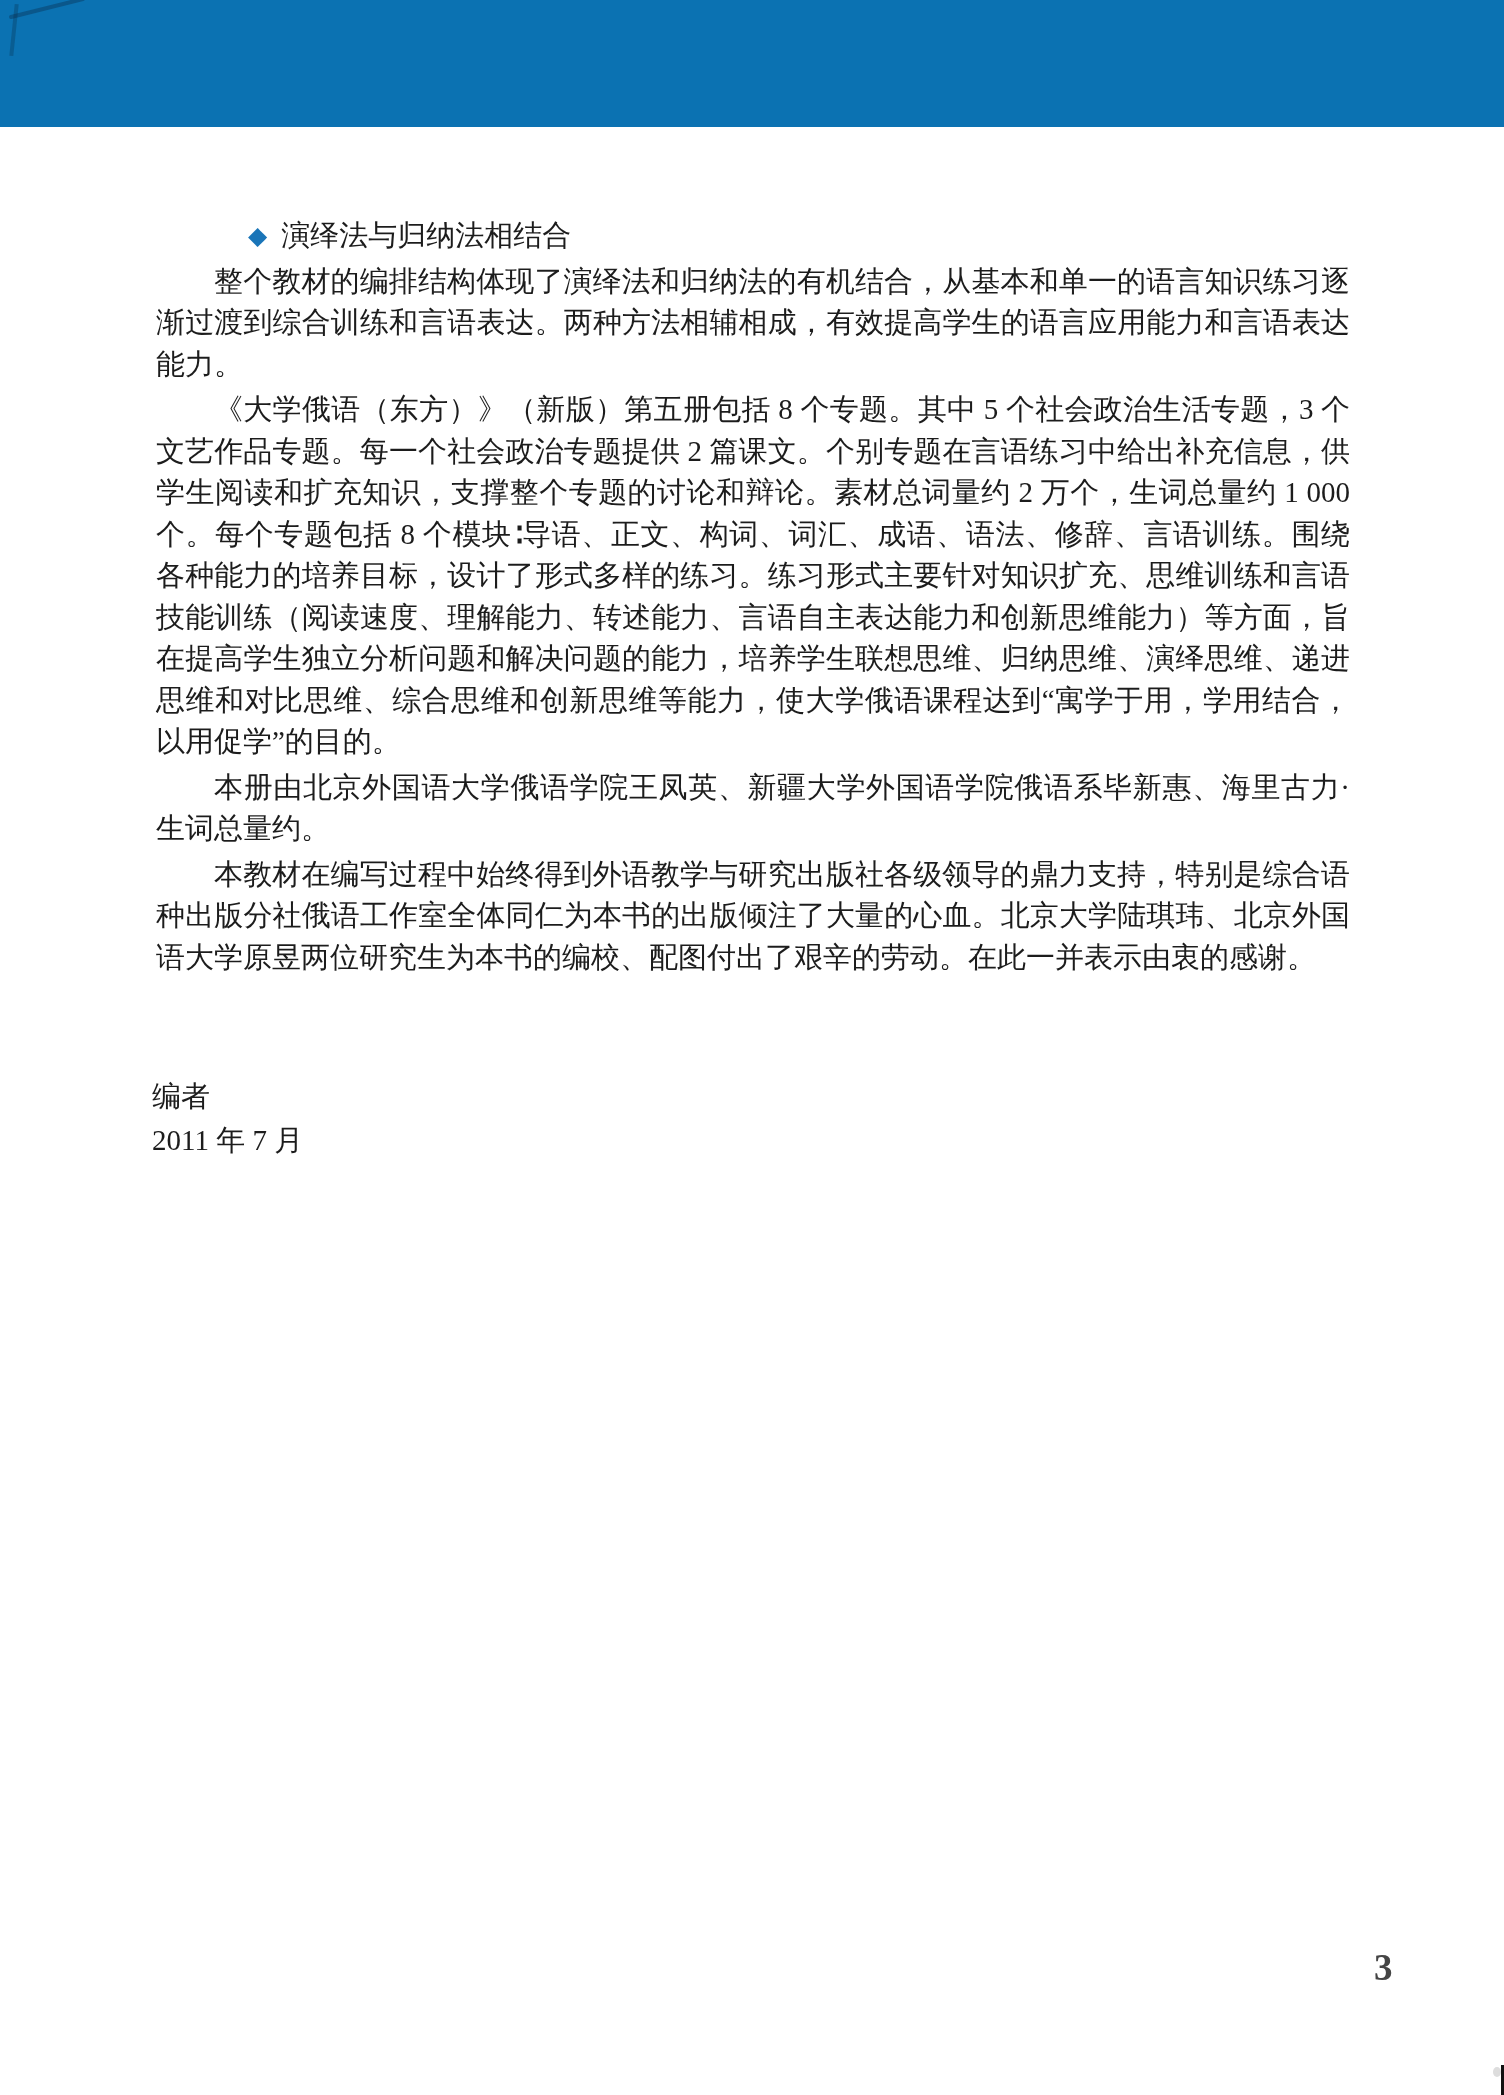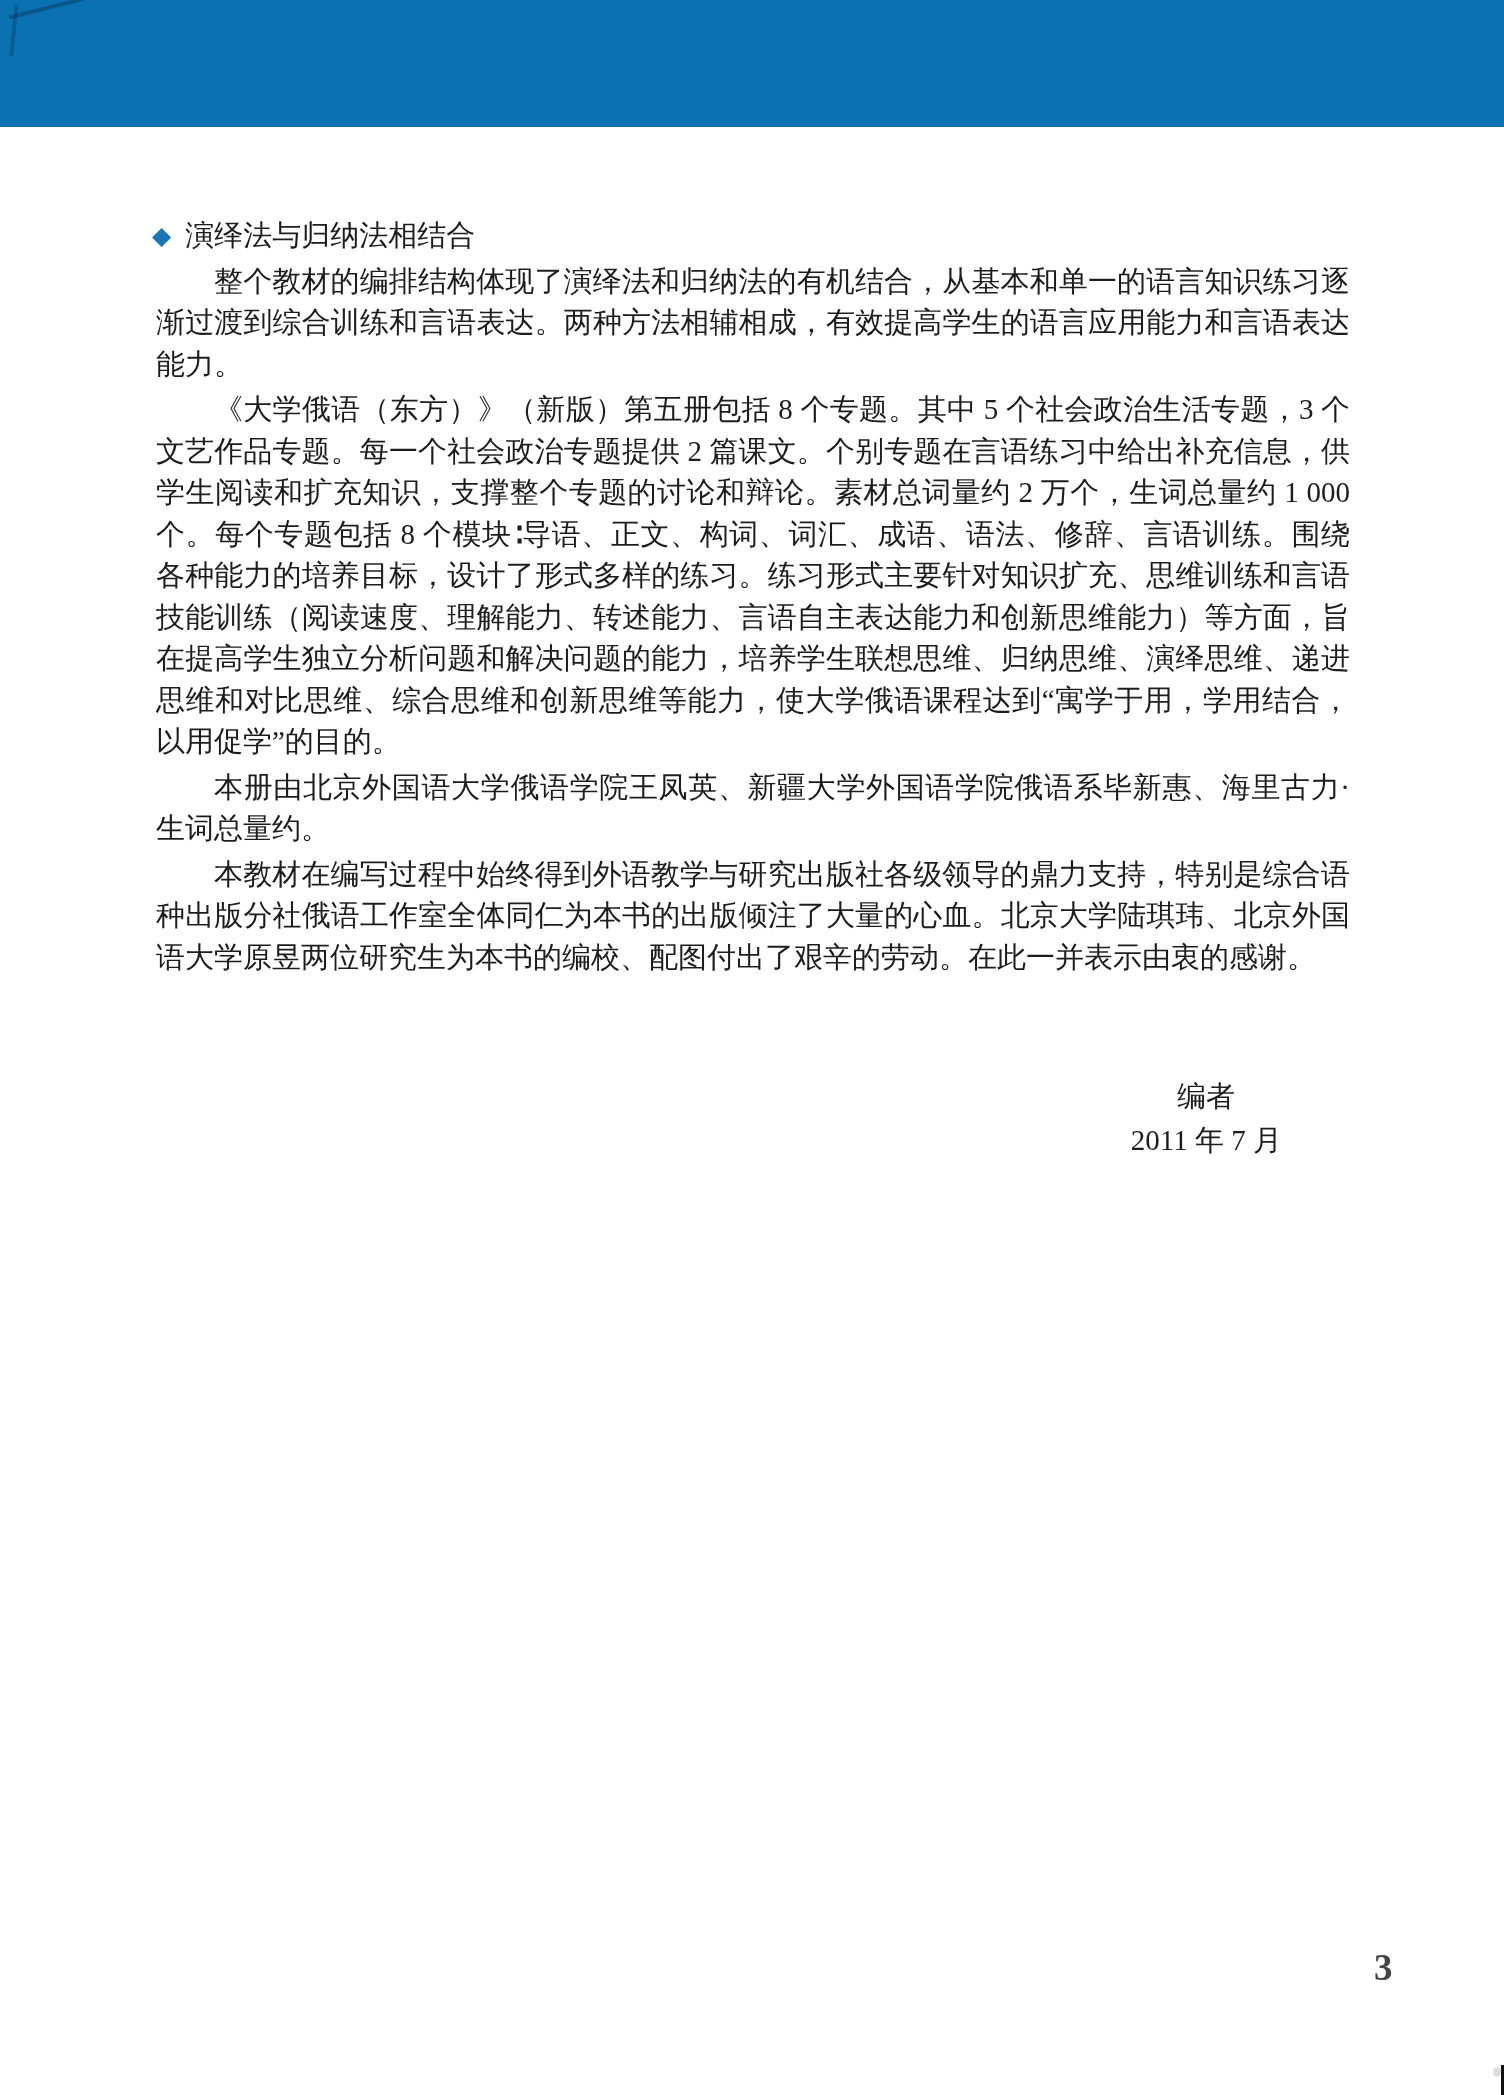--- a/index.html
+++ b/index.html
@@ -40,39 +40,39 @@
   
   .content {
     position: absolute;
     left: 152px; top: 215px;
     width: 1202px;
     font-size: 29px;
     line-height: 41.5px;
     text-align: justify;
   }
   .heading {
+    margin-left: 96px;
     text-align: left;
     white-space: nowrap;
   }
   .heading .bullet {
     color: #1a75b8;
     font-size: 25px;
     margin-right: 14px;
     vertical-align: 1px;
     font-family: "DejaVu Sans", sans-serif;
   }
   .content p {
     text-indent: 2em;
     margin: 4px;
   }
 
   
   .signature {
     margin-top: 96px;
-    text-align: right;
   }
   .sig-author { margin-right: 119px; line-height: 44px; }
   .sig-date   { margin-right: 72px;  line-height: 44px; }
 
   
   .page-number {
     position: absolute;
     left: 1374px; top: 1946px;
     font-size: 37px;
     font-weight: bold;

